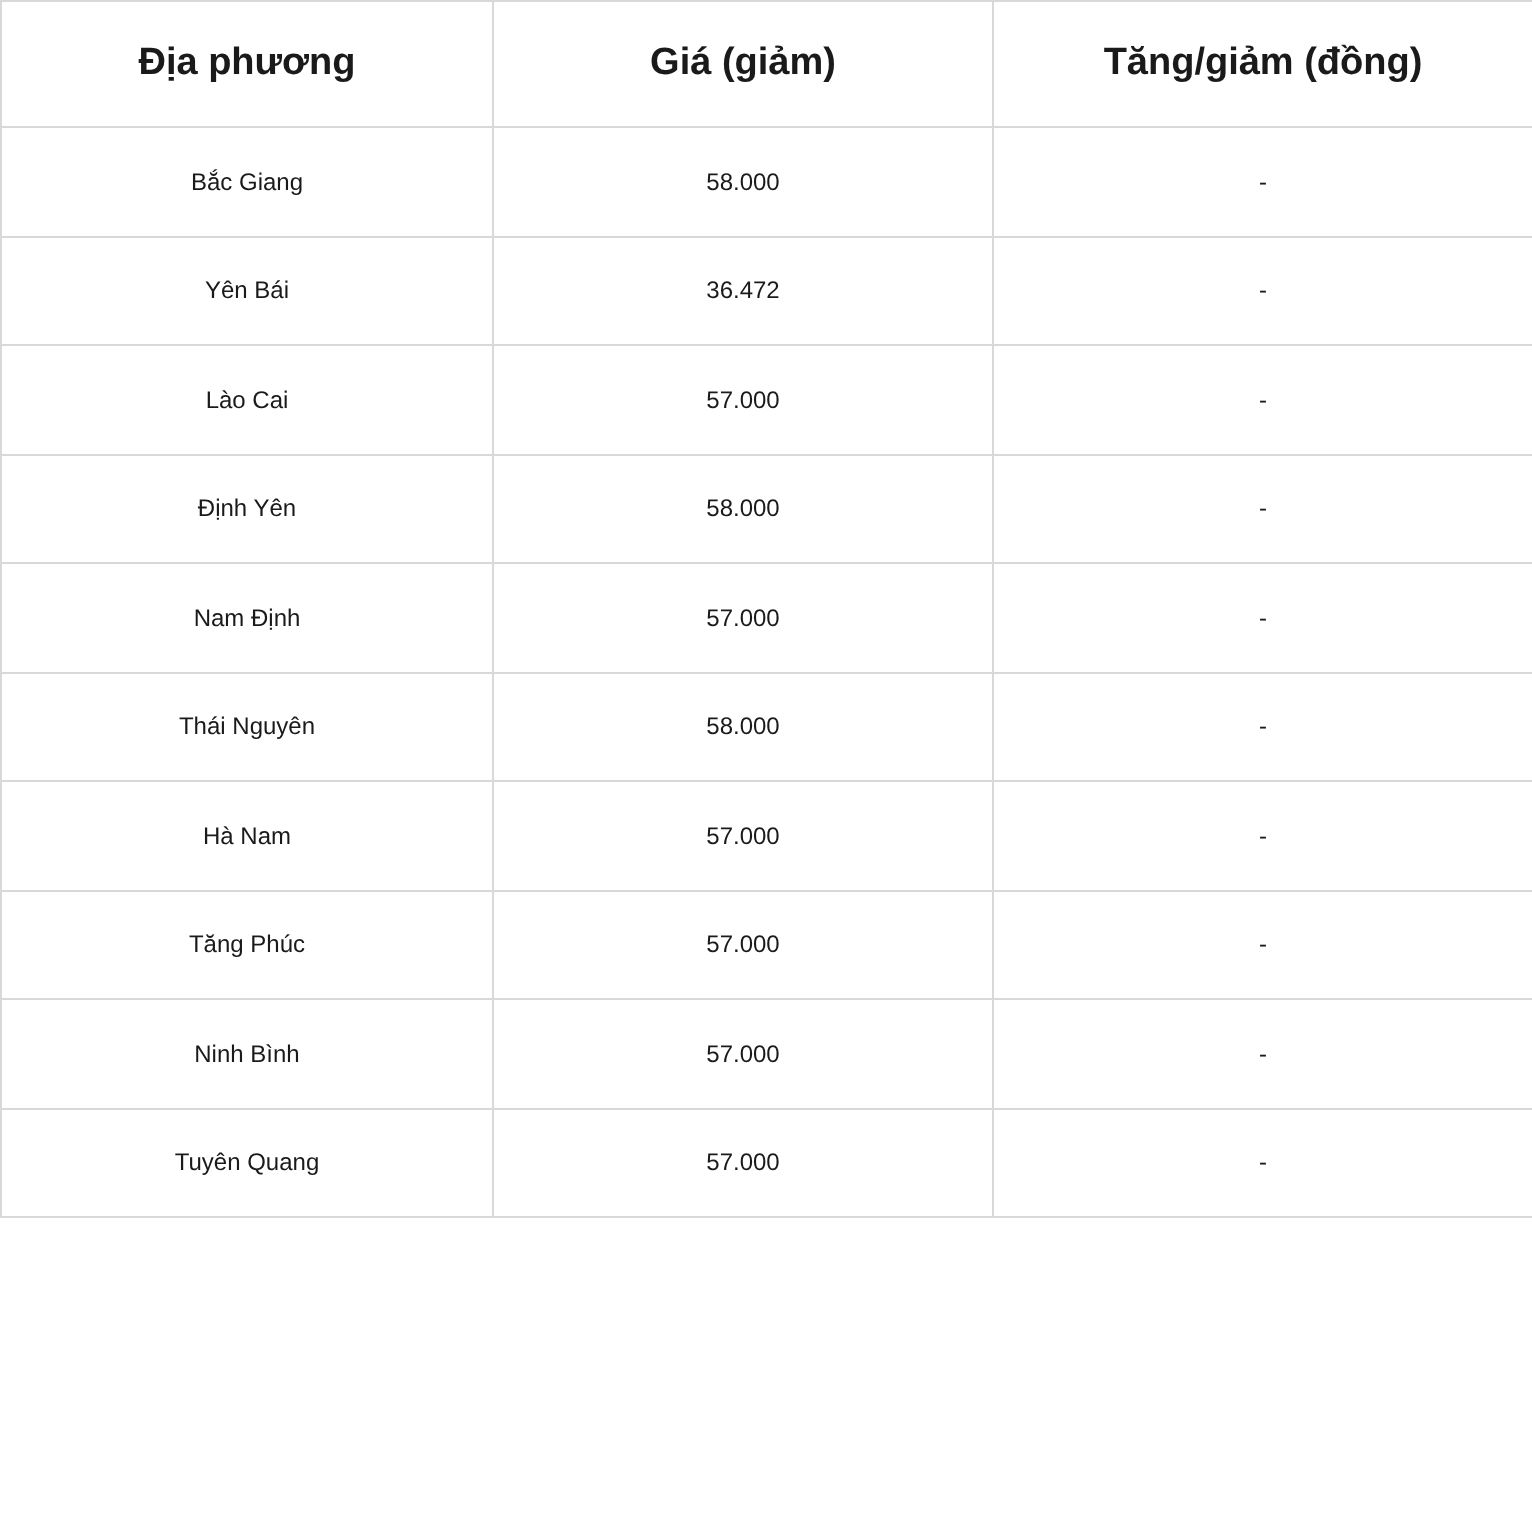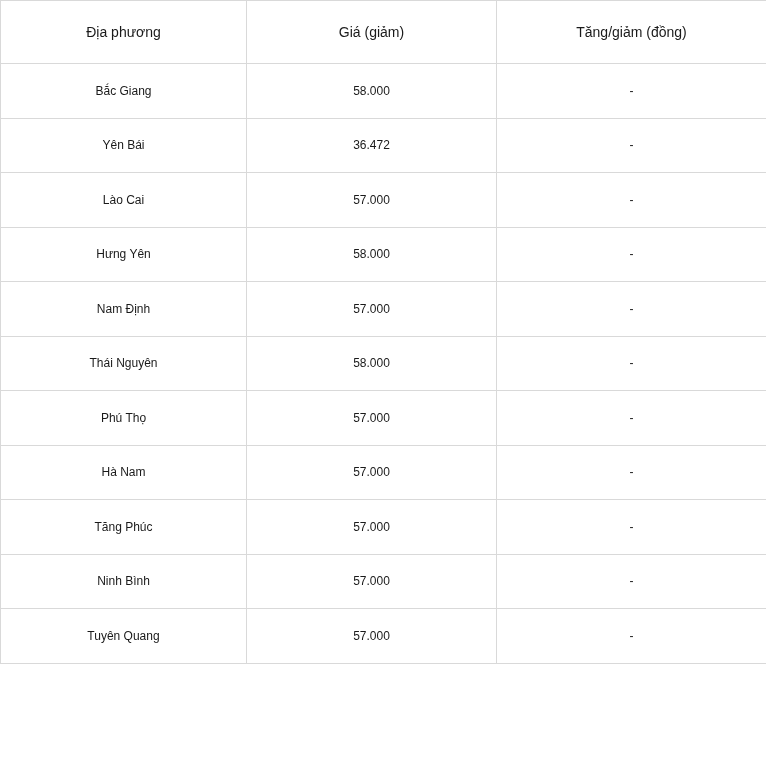--- a/index.html
+++ b/index.html
@@ -27,22 +27,22 @@
   table.price-table td {
     border: 1px solid #d9d9d9;
     text-align: center;
     vertical-align: middle;
     font-size: 12px;
     color: #1a1a1a;
     padding: 0 4px;
   }
   table.price-table th {
     height: 62px;
-    font-weight: normal;
-    font-size: 14px;
+    font-weight: bold;
+    font-size: 19px;
   }
   table.price-table td {
     height: 53.5px;
     font-weight: normal;
   }
   
   col.c-locality { width: 246px; }
   col.c-price    { width: 250px; }
   col.c-change   { width: 270px; }
 
@@ -80,37 +80,32 @@
           <td>Yên Bái</td>
           <td>36.472</td>
           <td>-</td>
         </tr>
         <tr>
           <td>Lào Cai</td>
           <td>57.000</td>
           <td>-</td>
         </tr>
         <tr>
-          <td>Hưng Yên</td>
+          <td>Định Yên</td>
           <td>58.000</td>
           <td>-</td>
         </tr>
         <tr>
           <td>Nam Định</td>
           <td>57.000</td>
           <td>-</td>
         </tr>
         <tr>
           <td>Thái Nguyên</td>
           <td>58.000</td>
-          <td>-</td>
-        </tr>
-        <tr>
-          <td>Phú Thọ</td>
-          <td>57.000</td>
           <td>-</td>
         </tr>
         <tr>
           <td>Hà Nam</td>
           <td>57.000</td>
           <td>-</td>
         </tr>
         <tr>
           <td>Tăng Phúc</td>
           <td>57.000</td>

